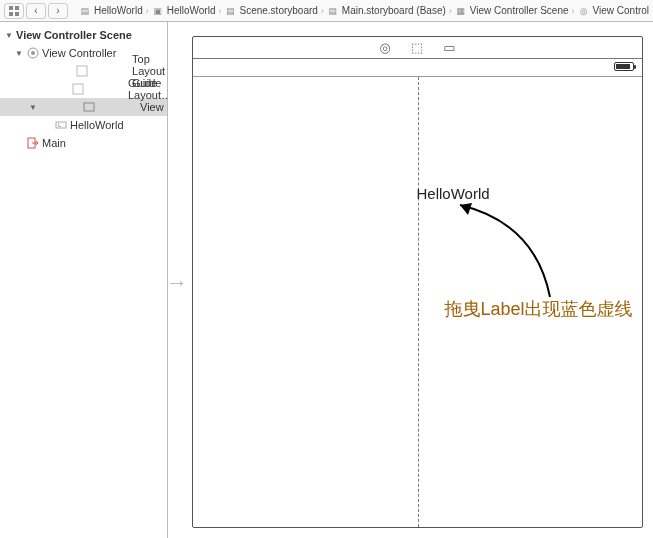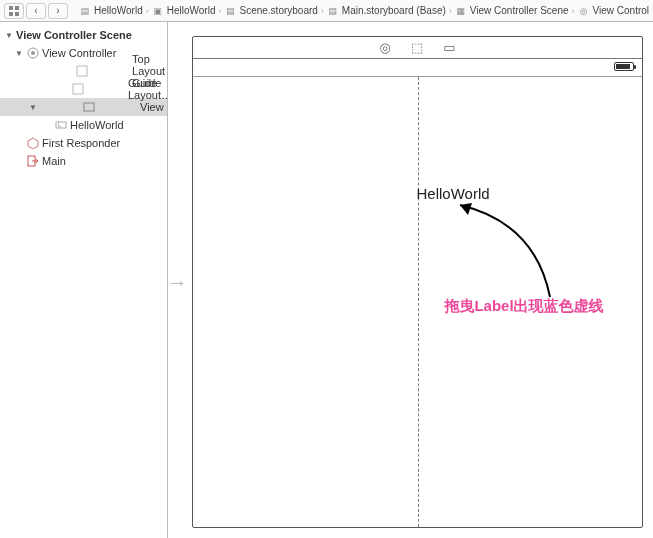--- a/index.html
+++ b/index.html
@@ -33,21 +33,21 @@
   .dev-toolbar { height: 22px; border-bottom: 1px solid #777; display: flex; align-items: center; justify-content: center; gap: 20px; color: #666; }
   .dev-toolbar span { font-size: 13px; cursor: pointer; }
   .statusbar { height: 18px; border-bottom: 1px solid #999; position: relative; }
   .battery { position: absolute; right: 8px; top: 3px; width: 20px; height: 9px; border: 1px solid #333; border-radius: 2px; }
   .battery::after { content: ""; position: absolute; right: -3px; top: 2px; width: 2px; height: 4px; background: #333; border-radius: 1px; }
   .battery .fill { position: absolute; left: 1px; top: 1px; bottom: 1px; width: 14px; background: #333; }
 
   .design-area { position: absolute; top: 40px; bottom: 0; left: 0; right: 0; }
   .center-guide { position: absolute; top: 0; bottom: 0; left: 50%; border-left: 1px dashed #7a7a7a; }
   .hello { position: absolute; left: 50%; transform: translateX(-1px); top: 108px; font-size: 15px; color: #222; cursor: move; }
-  .annot-text { position: absolute; left: 56%; top: 220px; font-size: 15px; font-weight: 700; color: #ec4899; }
+  .annot-text { position: absolute; left: 56%; top: 220px; font-size: 18px; font-weight: 400; color: #a16207; }
   .annot-arrow { position: absolute; left: 55%; top: 120px; width: 120px; height: 110px; pointer-events:none; }
 </style>
 </head>
 <body>
 
 <div class="toolbar">
   <div class="tb-btn">
     <svg width="10" height="10" viewBox="0 0 10 10">
         <rect x="0" y="0" width="4" height="4" fill="#888"></rect>
         <rect x="6" y="0" width="4" height="4" fill="#888"></rect>
@@ -146,29 +146,20 @@
             <rect x="1" y="3" width="10" height="6" fill="none" stroke="#aaa"></rect>
             <text x="3" y="8" font-size="6" fill="#888">L</text>
           </svg>
         </span>
       <span class="lbl">HelloWorld</span>
     </div>
     <div class="row ind1">
       <span class="tri"></span>
       <span class="ic">
           <svg width="12" height="12">
-            <polygon points="6,1 11,4 11,9 6,12 1,9 1,4" fill="none" stroke="#c77"></polygon>
-          </svg>
-        </span>
-      <span class="lbl">First Responder</span>
-    </div>
-    <div class="row ind1">
-      <span class="tri"></span>
-      <span class="ic">
-          <svg width="12" height="12">
             <rect x="1" y="1" width="7" height="10" fill="none" stroke="#c55"></rect>
             <path d="M5 6 L11 6 M9 4 L11 6 L9 8" fill="none" stroke="#c55"></path>
           </svg>
         </span>
       <span class="lbl">Main</span>
     </div>
   </div>
 
   <div class="canvas-wrap">
     <div class="arrow-into">→</div>

